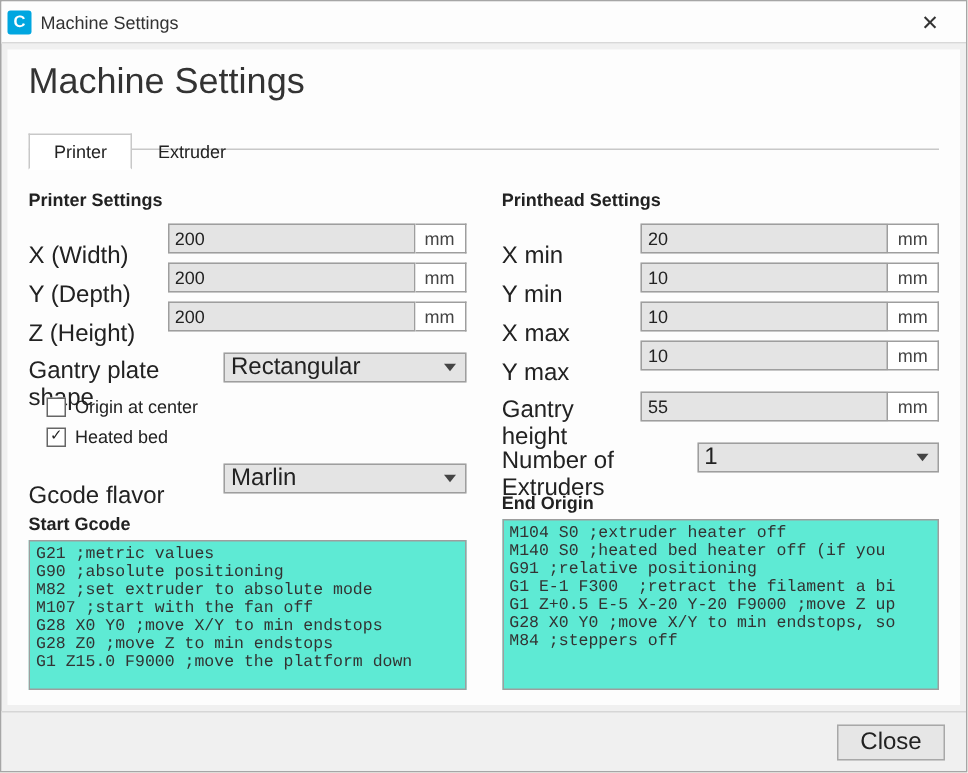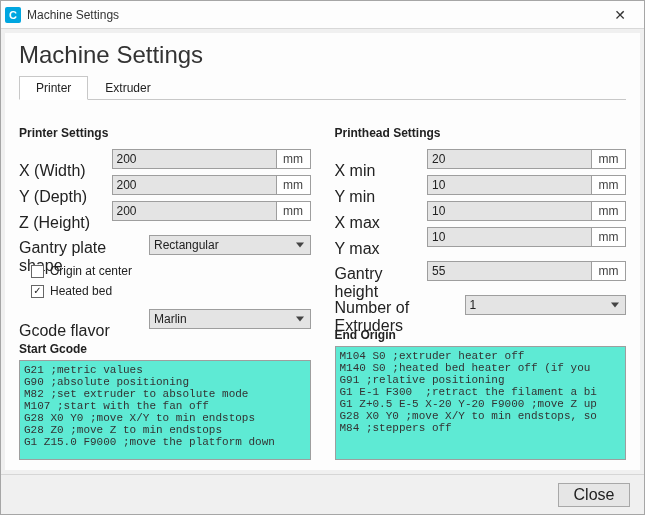--- a/index.html
+++ b/index.html
@@ -62,21 +62,21 @@
   .tabs {
     display:flex;
     border-bottom:1px solid #c8c8c8;
     margin-bottom:10px;
   }
   .tab {
     padding: 4px 16px;
     font-size:12px;
     border:1px solid transparent;
     position:relative;
-    top:1px;
+    top:14px;
     cursor:pointer;
   }
   .tab.active {
     background:#fff;
     border:1px solid #c8c8c8;
     border-bottom:1px solid #fff;
   }
 
   .columns {
     display:flex;
@@ -127,21 +127,21 @@
     display:flex; align-items:center; justify-content:center;
     font-size:12px;
     color:#444;
     height:100%;
   }
   .select {
     flex:1;
     border:1px solid #9e9e9e;
     background:#e4e4e4;
     height:100%;
-    font-size:12px;
+    font-size:16px;
     padding: 0 4px;
     position:relative;
     display:flex;
     align-items:center;
   }
   .select .caret {
     position:absolute; right:6px; top:50%; transform:translateY(-50%);
     width:0;height:0;border-left:4px solid transparent;border-right:4px solid transparent;border-top:5px solid #444;
   }
 

